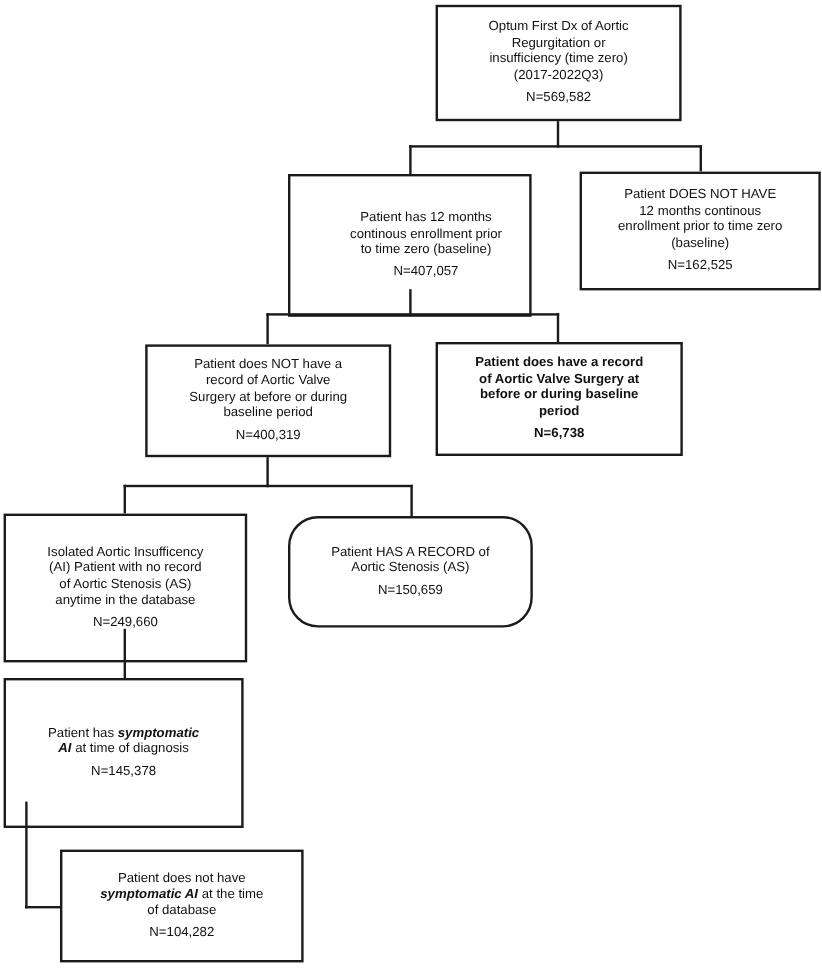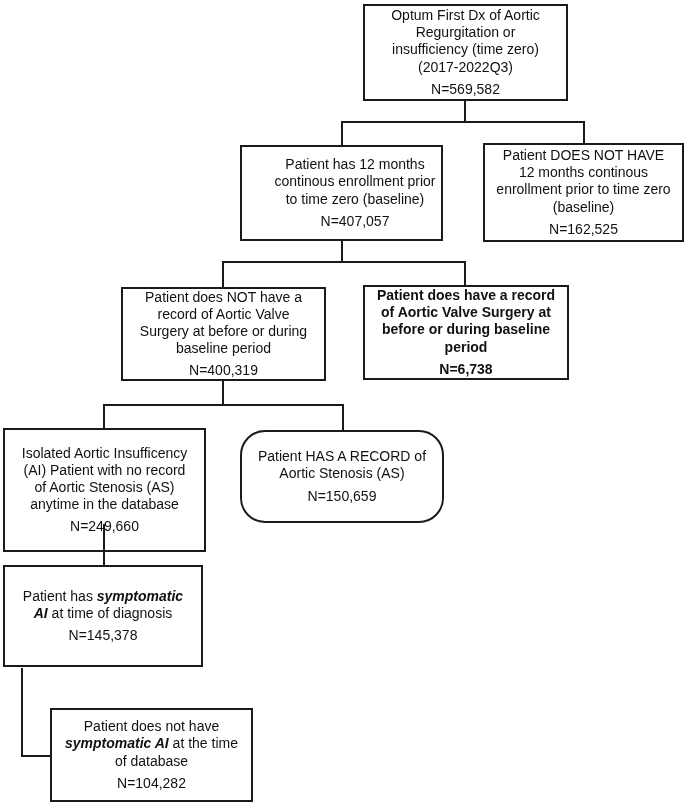--- a/index.html
+++ b/index.html
@@ -19,21 +19,21 @@
   .box {
     position: absolute;
     box-sizing: border-box;
     border: 2px solid #1a1a1a;
     background: #ffffff;
     display: flex;
     flex-direction: column;
     align-items: center;
     justify-content: center;
     text-align: center;
-    font-size: 14px;
+    font-size: 11px;
     line-height: 1.22;
     padding: 1px 1px;
   }
   .box-text {
     white-space: pre;
   }
   .box-period {
     white-space: pre;
     margin-top: 0;
   }
@@ -61,21 +61,21 @@
 insufficiency (time zero)</div>
     <div class="box-period">(2017-2022Q3)</div>
     <div class="box-n">N=569,582</div>
   </div>
 
   <div class="line" style="left:464px; top:101px; width:2px; height:22px;"></div>
   <div class="line" style="left:341px; top:121px; width:244px; height:2px;"></div>
   <div class="line" style="left:341px; top:121px; width:2px; height:24px;"></div>
   <div class="line" style="left:583px; top:121px; width:2px; height:22px;"></div>
 
-  <div class="box" style="left:240px; top:145px; width:203px; height:96px;padding-left:28px;">
+  <div class="box" style="left:240px; top:145px; width:203px; height:119px;padding-left:28px;">
     <div class="box-text">Patient has 12 months
 continous enrollment prior
 to time zero (baseline)</div>
     <div class="box-n">N=407,057</div>
   </div>
 
   <div class="box" style="left:483px; top:143px; width:201px; height:99px;">
     <div class="box-text">Patient DOES NOT HAVE
 12 months continous
 enrollment prior to time zero
@@ -118,21 +118,21 @@
   </div>
 
   <div class="box" style="left:240px; top:430px; width:204px; height:93px;border-radius:25px;">
     <div class="box-text">Patient HAS A RECORD of
 Aortic Stenosis (AS)</div>
     <div class="box-n">N=150,659</div>
   </div>
 
   <div class="line" style="left:103px; top:524px; width:2px; height:41px;"></div>
 
-  <div class="box" style="left:3px; top:565px; width:200px; height:102px;">
+  <div class="box" style="left:3px; top:565px; width:200px; height:125px;">
     <div class="box-text"><span>Patient has </span><span class="emph">symptomatic
 AI</span><span> at time of diagnosis</span></div>
     <div class="box-n">N=145,378</div>
   </div>
 
   <div class="line" style="left:21px; top:668px; width:2px; height:89px;"></div>
   <div class="line" style="left:21px; top:755px; width:29px; height:2px;"></div>
 
   <div class="box" style="left:50px; top:708px; width:203px; height:94px;">
     <div class="box-text"><span>Patient does not have

